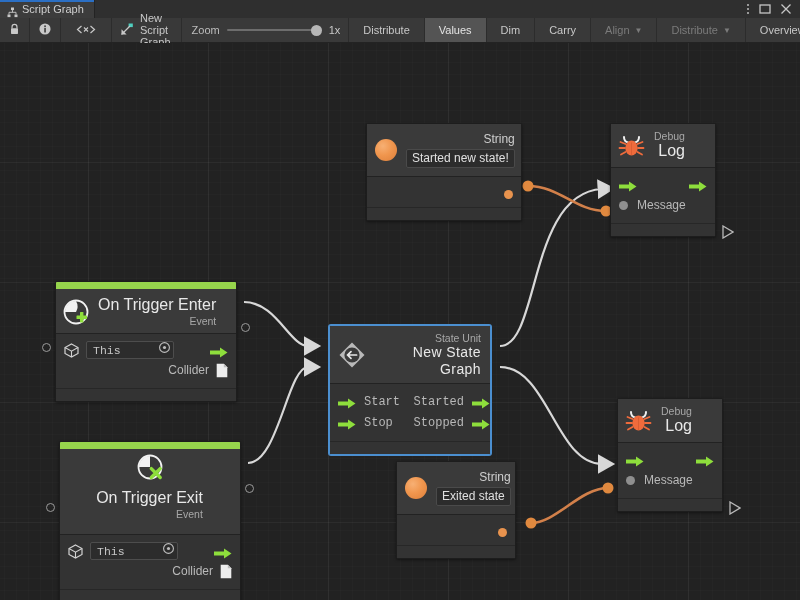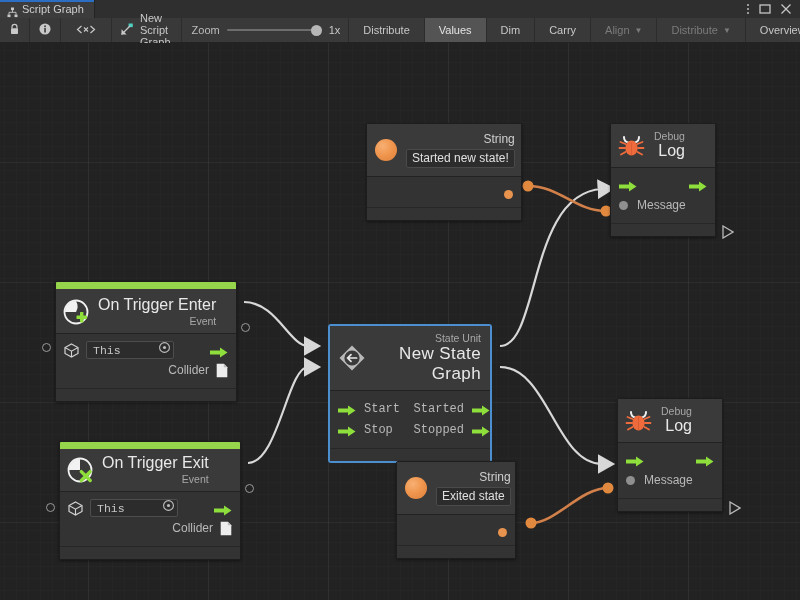--- a/index.html
+++ b/index.html
@@ -86,21 +86,21 @@
   .node.selected { border-color: #4b8fd0; box-shadow: 0 0 0 1px #4b8fd0; }
   .node-accent { height: 7px; background: #96d44c; border-radius: 1px 1px 0 0; }
   .node-head {
     display: flex; align-items: center; gap: 9px;
     padding: 6px 10px 7px 8px; background: #3a3a3a;
     border-bottom: 1px solid #222; min-height: 38px;
   }
   .node-head-text { display: flex; flex-direction: column; justify-content: center; line-height: 1.18; text-align: right; }
   .node-sub { font-size: 10.5px; color: #a8a8a8; }
   .node-title { font-size: 16px; color: #e8e8e8; }
-  .node-title.big { font-size: 17px; letter-spacing: 0.4px; }
+  .node-title.big { font-size: 14px; letter-spacing: 0.4px; }
   .node-body { position: relative; padding: 6px 8px 7px 8px; background: #333333; }
   .node-foot { height: 13px; background: #333333; border-top: 1px solid #272727; }
 
   .row { display: flex; align-items: center; min-height: 22px; position: relative; }
   .row.space { justify-content: space-between; font-family: Liberation Mono, monospace; }
   .port-label { font-size: 12px; color: #b9b9b9; }
   .arrow-green { width: 18px; height: 11px; display: inline-block; flex: none; }
   .dot-gray { width: 9px; height: 9px; border-radius: 50%; background: #8f8f8f; flex: none; }
   .dot-orange { width: 9px; height: 9px; border-radius: 50%; background: #e8934e; flex: none; }
 
@@ -442,21 +442,21 @@
                 </svg>
             </span>
           </span>
         </div>
       </div>
       <div class="node-foot"></div>
     </div>
 
     <div class="node" style="left:59px; top:398px; width:182px;">
       <div class="node-accent"></div>
-      <div class="node-head" style="padding:5px 8px 6px 7px; min-height:36px;">
+      <div class="node-head" style="padding:5px 8px 14px 7px; min-height:36px;flex-direction:column;">
         <span class="ev-icon">
           <svg viewBox="0 0 26 26" width="26" height="26">
             <circle cx="13" cy="13" r="11.5" fill="none" stroke="#f2f2f2" stroke-width="1.8"></circle>
             <path d="M13 13 L13 2 A11 11 0 0 0 2 13 Z" fill="#f2f2f2"></path>
             <path d="M14.3 14.6 L23.2 23.5 M23.2 14.6 L14.3 23.5" stroke="#8ede3c" stroke-width="3.4" stroke-linecap="round"></path>
           </svg>
         </span>
         <span class="node-head-text">
           <span class="node-title">On Trigger Exit</span>
           <span class="node-sub">Event</span>

